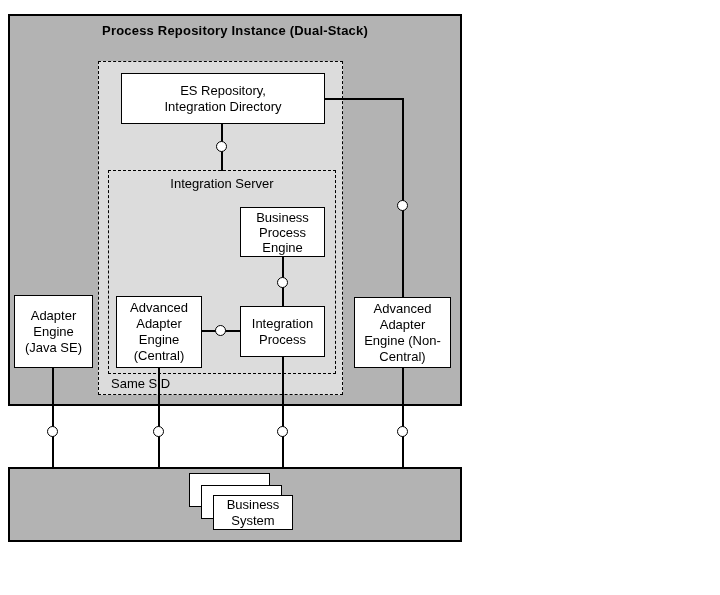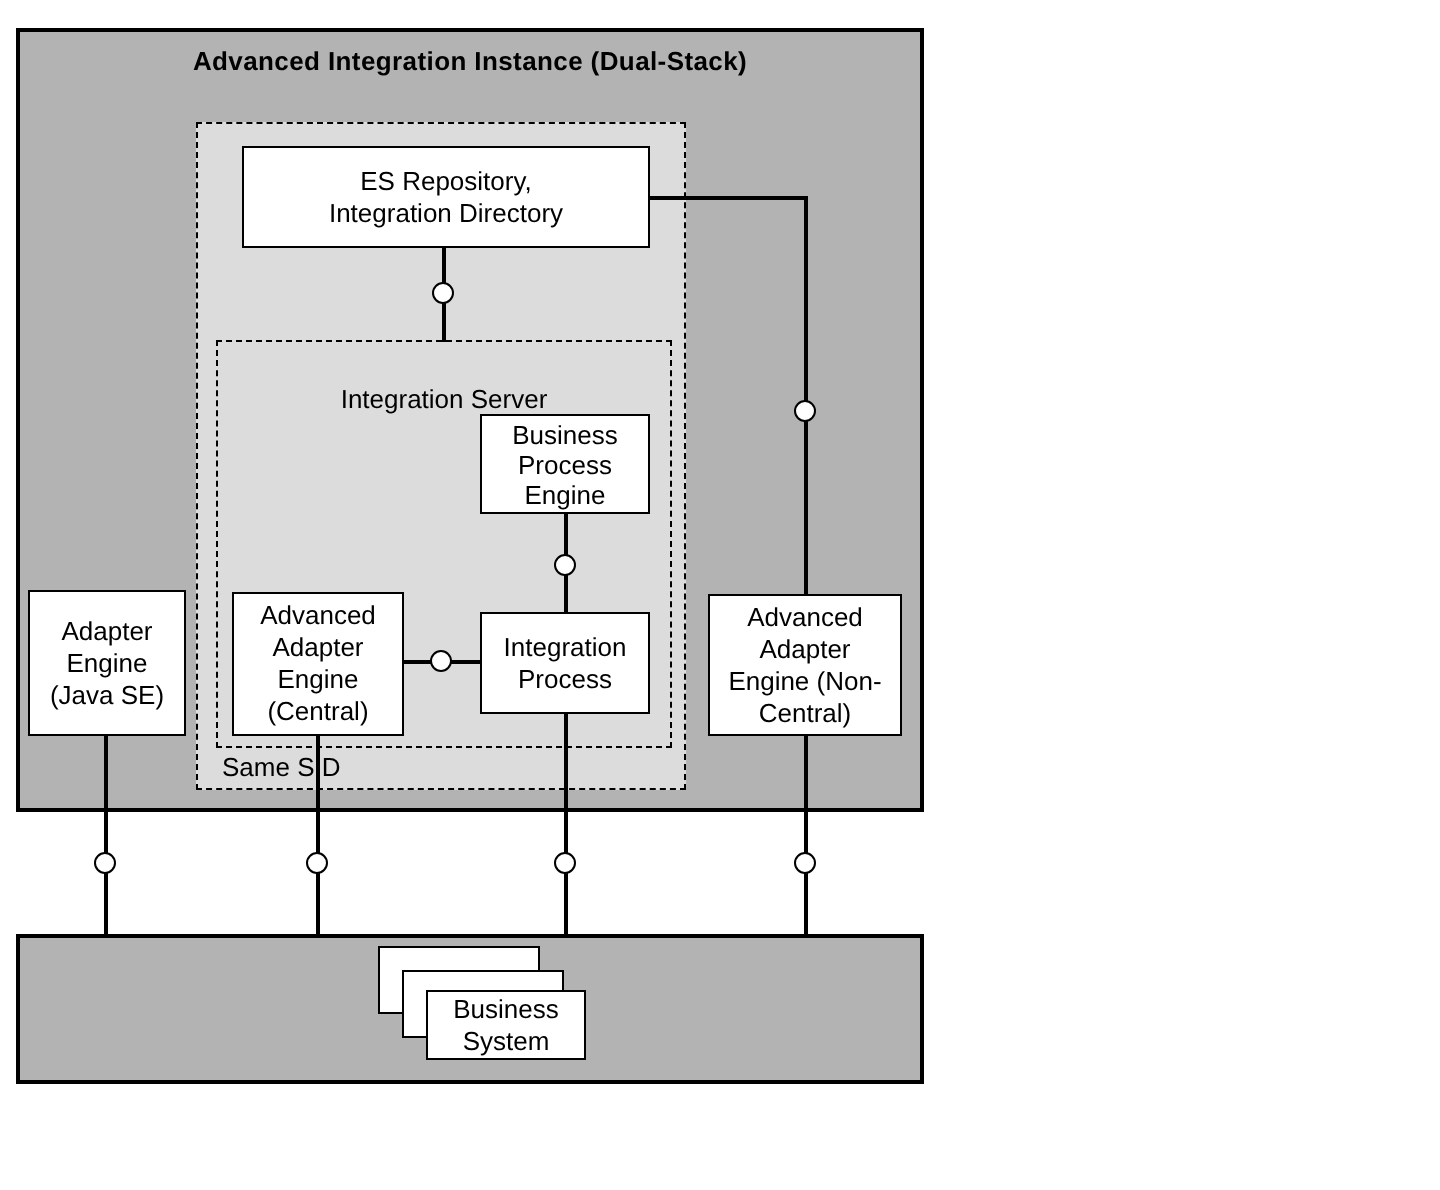--- a/index.html
+++ b/index.html
@@ -64,21 +64,20 @@
     border: 1px dashed #000;
     box-sizing: border-box;
     background: transparent;
   }
   .is-label {
     position: absolute;
     left: 0; top: 5px;
     width: 100%;
     text-align: center;
     font-size: 13px;
-    margin-top: 16px;
   }
   
   .node {
     position: absolute;
     background: #ffffff;
     border: 1px solid #000;
     box-sizing: border-box;
     display: flex;
     align-items: center;
     justify-content: center;
@@ -138,21 +137,21 @@
   .dot-b2     { left: 153px; top: 426px; }
   .dot-b3     { left: 277px; top: 426px; }
   .dot-b4     { left: 397px; top: 426px; }
 </style>
 </head>
 <body>
 
 <div class="canvas">
 
   <div class="outer-box">
-    <div class="outer-title">Advanced Integration Instance (Dual-Stack)</div>
+    <div class="outer-title">Process Repository Instance (Dual-Stack)</div>
   </div>
 
   <div class="bottom-box"></div>
 
   <div class="dashed-outer">
     <div class="same-sid">Same SID</div>
   </div>
 
   <div class="is-box">
     <div class="is-label">Integration Server</div>

